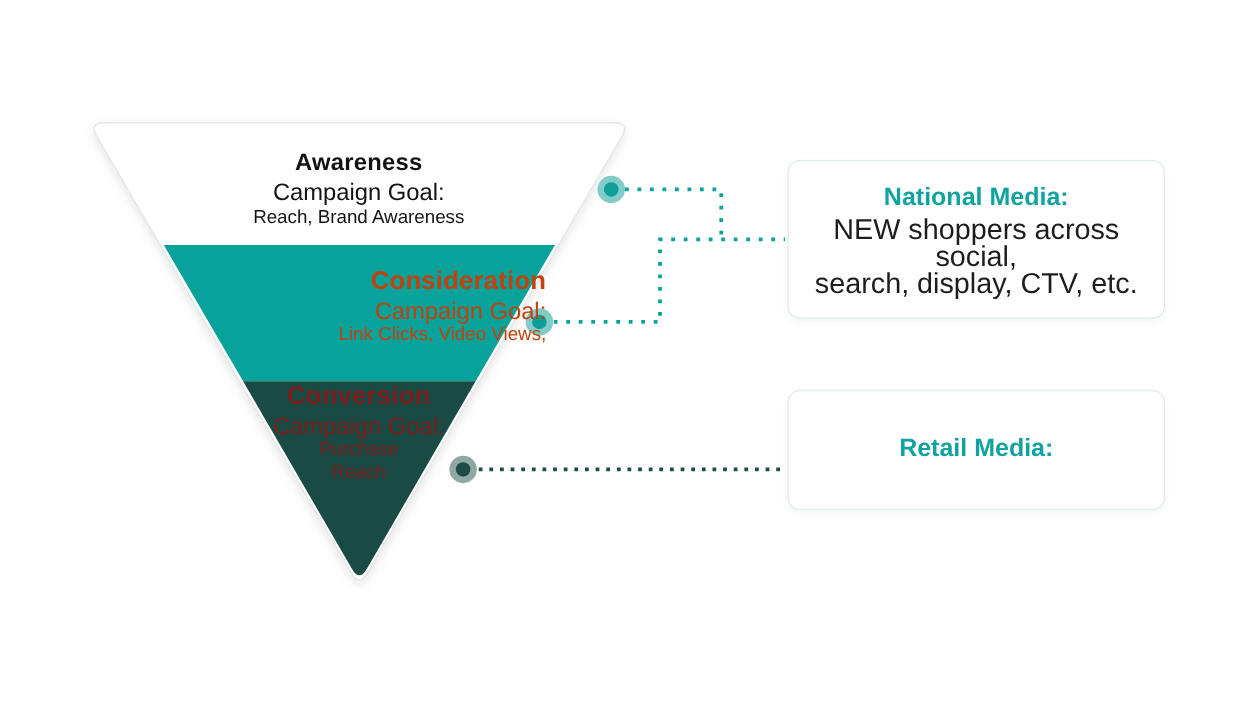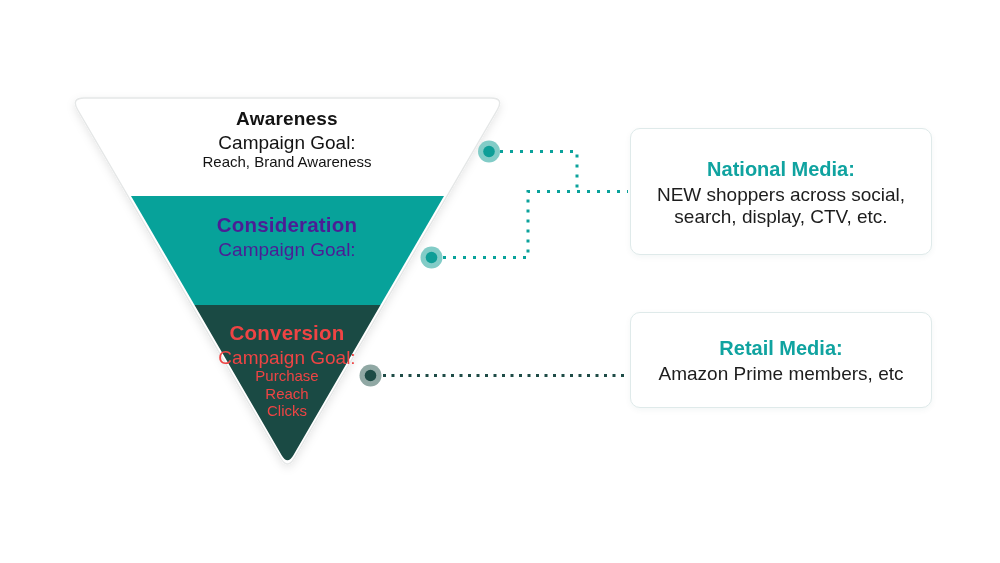--- a/index.html
+++ b/index.html
@@ -10,23 +10,23 @@
     position: relative; overflow: hidden;
   }
   .stage { position: absolute; inset: 0; }
   .layer { position: absolute; left: 0; top: 0; width: 1000px; height: 563px; }
 
   
   .tier-text {
     position: absolute; left: 137px; width: 300px;
     text-align: center; pointer-events: none;
   }
-  .tier-text.t1 { top: 108px; color: #131313; }
-  .tier-text.t2 { top: 213px; color: #4c1d95; }
-  .tier-text.t3 { top: 321px; color: #ef4444; }
+  .tier-text.t1 { top: 120px; color: #131313; }
+  .tier-text.t2 { top: 213px; color: #c2410c; text-align: right; }
+  .tier-text.t3 { top: 305px; color: #7f1d1d; }
   .tier-title { font-weight: 700; }
   .t1 .tier-title { font-size: 19px; line-height: 22px; letter-spacing: 0.2px; }
   .t2 .tier-title, .t3 .tier-title { font-size: 20.5px; line-height: 24px; letter-spacing: 0.2px; }
   .tier-goal-label { font-size: 19px; line-height: 18px; margin-top: 4px; }
   .tier-goal-line { font-size: 15px; }
   .t1 .tier-goal-line { line-height: 19px; }
   .t2 .tier-goal-line { line-height: 18px; }
   .t3 .tier-goal-line { line-height: 17.5px; }
 
   
@@ -39,21 +39,21 @@
     display: flex; flex-direction: column;
     align-items: center; justify-content: center;
     text-align: center;
   }
   .callout.c1 { top: 128px; height: 127px; }
   .callout.c2 { top: 312px; height: 96px; }
   .callout-title {
     font-size: 20px; line-height: 26px; font-weight: 700;
     color: #10a3a0; margin-bottom: 2px;
   }
-  .callout-line { font-size: 19px; line-height: 21.5px; color: #1d1d1d; }
+  .callout-line { font-size: 23px; line-height: 21.5px; color: #1d1d1d; }
 </style>
 </head>
 <body>
 
 <div class="stage">
 
   <svg class="layer" viewBox="0 0 1000 563" aria-hidden="true">
     <defs>
       <filter id="soft" x="-20%" y="-20%" width="140%" height="140%">
         <feDropShadow dx="0" dy="3" stdDeviation="4" flood-color="#000000" flood-opacity="0.10"></feDropShadow>
@@ -86,34 +86,33 @@
 
   <div class="tier-text t1">
     <div class="tier-title">Awareness</div>
     <div class="tier-goal-label">Campaign Goal:</div>
     <div class="tier-goal-line">Reach, Brand Awareness</div>
   </div>
 
   <div class="tier-text t2">
     <div class="tier-title">Consideration</div>
     <div class="tier-goal-label">Campaign Goal:</div>
+    <div class="tier-goal-line">Link Clicks, Video Views,</div>
   </div>
 
   <div class="tier-text t3">
     <div class="tier-title">Conversion</div>
     <div class="tier-goal-label">Campaign Goal:</div>
     <div class="tier-goal-line">Purchase</div>
     <div class="tier-goal-line">Reach</div>
-    <div class="tier-goal-line">Clicks</div>
   </div>
 
   <div class="callout c1">
     <div class="callout-title">National Media:</div>
     <div class="callout-line">NEW shoppers across social,</div>
     <div class="callout-line">search, display, CTV, etc.</div>
   </div>
 
   <div class="callout c2">
     <div class="callout-title">Retail Media:</div>
-    <div class="callout-line">Amazon Prime members, etc</div>
   </div>
 
 </div>
 
 </body></html>

